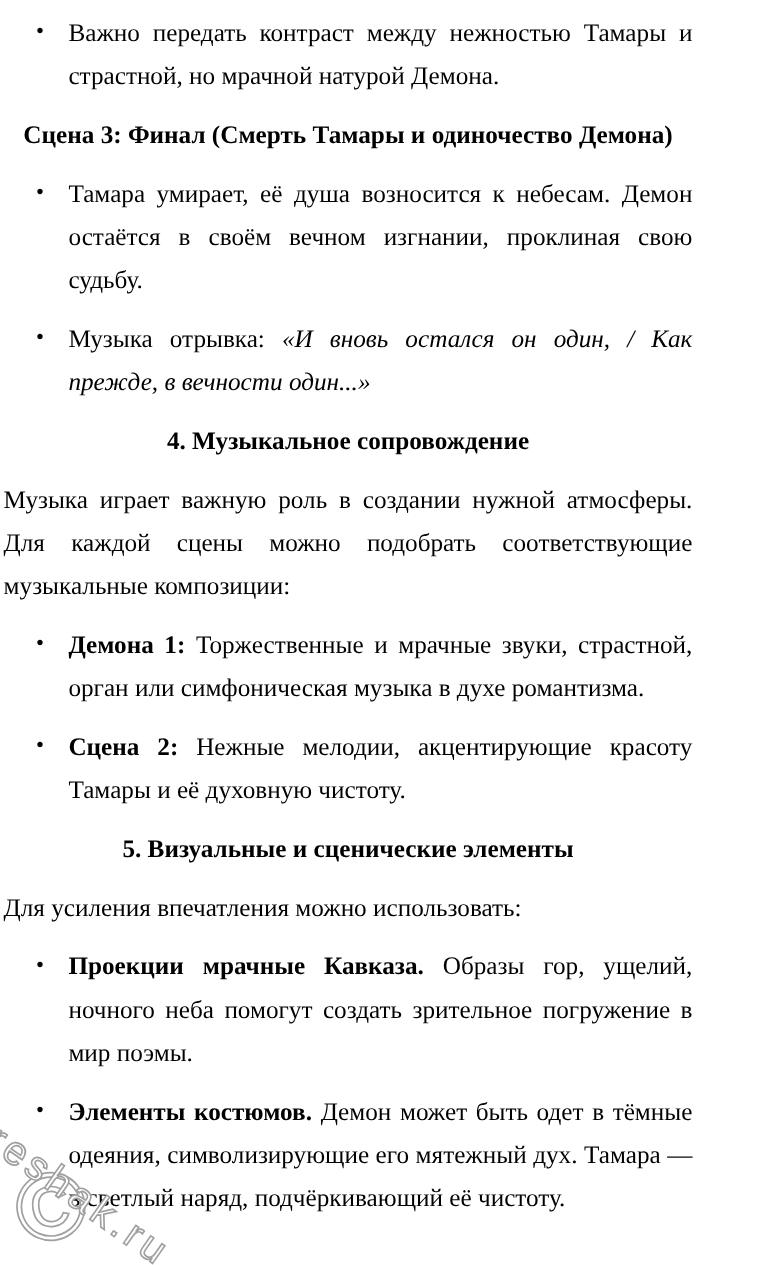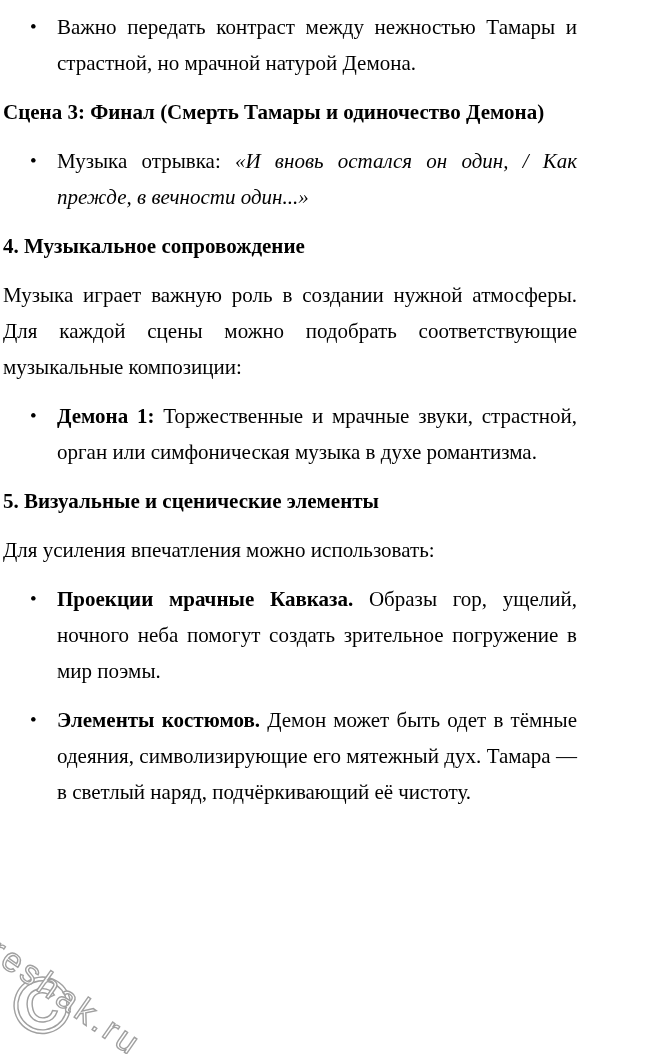--- a/index.html
+++ b/index.html
@@ -28,21 +28,21 @@
     font-size: 21px;
     line-height: 36px;
     color: var(--text-color, #000000);
   }
   .block {
     margin: 13px 0;
     text-align: justify;
   }
   .block.heading {
     font-weight: bold;
-    text-align: left;
+    text-align: center;
   }
   .block.bullet {
     position: relative;
     padding-left: 54px;
   }
   .block.bullet::before {
     content: "\2022";
     position: absolute;
     left: 27px;
     top: 0;
@@ -83,24 +83,26 @@
   }
 </style>
 </head>
 <body>
 
 <div class="page">
   <div class="content">
 
   <div class="block bullet"><span class="normal">Важно передать контраст между нежностью Тамары и страстной, но мрачной натурой Демона.</span></div>
       <div class="block heading"><span class="bold">Сцена 3: Финал (Смерть Тамары и одиночество Демона)</span></div>
+      <div class="block bullet"><span class="normal">Тамара умирает, её душа возносится к небесам. Демон остаётся в своём вечном изгнании, проклиная свою судьбу.</span></div>
       <div class="block bullet"><span class="normal">Музыка отрывка: </span><span class="italic">«И вновь остался он один, / Как прежде, в вечности один...»</span></div>
       <div class="block heading"><span class="bold">4. Музыкальное сопровождение</span></div>
       <div class="block paragraph"><span class="normal">Музыка играет важную роль в создании нужной атмосферы. Для каждой сцены можно подобрать соответствующие музыкальные композиции:</span></div>
       <div class="block bullet"><span class="bold">Демона 1:</span><span class="normal"> Торжественные и мрачные звуки, страстной, орган или симфоническая музыка в духе романтизма.</span></div>
+      <div class="block bullet"><span class="bold">Сцена 2:</span><span class="normal"> Нежные мелодии, акцентирующие красоту Тамары и её духовную чистоту.</span></div>
       <div class="block heading"><span class="bold">5. Визуальные и сценические элементы</span></div>
       <div class="block paragraph"><span class="normal">Для усиления впечатления можно использовать:</span></div>
       <div class="block bullet"><span class="bold">Проекции мрачные Кавказа.</span><span class="normal"> Образы гор, ущелий, ночного неба помогут создать зрительное погружение в мир поэмы.</span></div>
       <div class="block bullet"><span class="bold">Элементы костюмов.</span><span class="normal"> Демон может быть одет в тёмные одеяния, символизирующие его мятежный дух. Тамара — в светлый наряд, подчёркивающий её чистоту.</span></div>
     </div>
   <div class="watermark">
     <span class="wm-copy">©</span>
     <span class="wm-text">reshak.ru</span>
   </div>
 </div>

